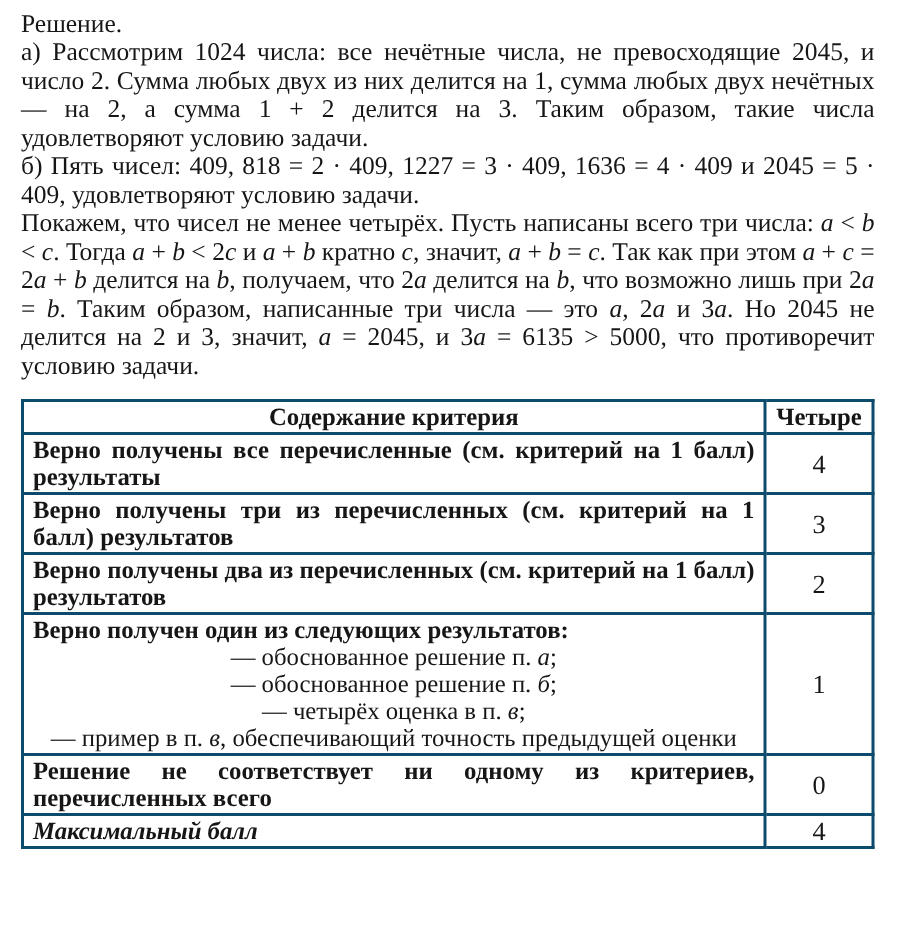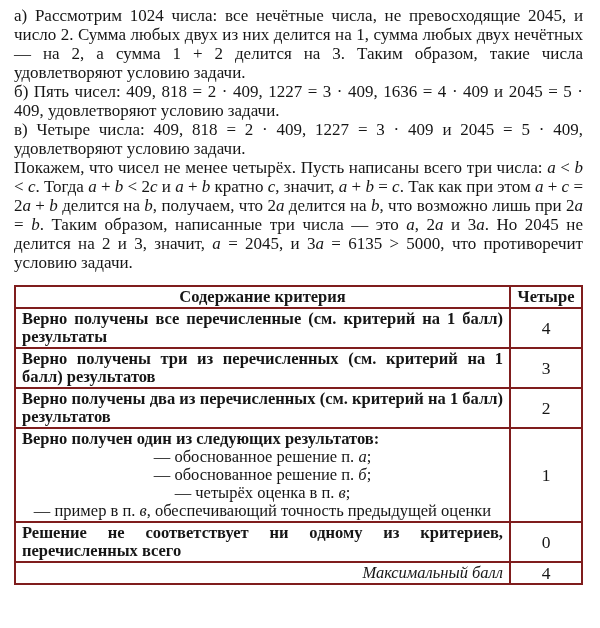--- a/index.html
+++ b/index.html
@@ -21,49 +21,49 @@
   .it { font-style: italic; }
 
   table.criteria {
     width: 100%;
     border-collapse: collapse;
     margin-top: 13px;
     font-size: 16.5px;
     line-height: 18px;
   }
   table.criteria th, table.criteria td {
-    border: 2px solid #7f1d1d;
+    border: 2px solid #0c4a6e;
     padding: 1px 6px;
     vertical-align: middle;
   }
   th.crit-h { text-align: center; font-weight: bold; }
   th.pts-h  { text-align: center; font-weight: bold; width: 58px; }
   td.crit   { text-align: justify; }
   td.crit .crit-line { text-align: justify; font-weight: bold; }
   td.crit .dash-line { text-align: center; }
   td.pts {
     text-align: center;
     font-size: 17.5px;
   }
   td.foot-label {
-    text-align: right;
     font-style: italic;
     padding-right: 10px;
+    font-weight: bold;
   }
 </style>
 </head>
 <body>
 
 <div class="page">
 
+  <p class="heading">Решение.</p>
 
   <div>
       <p class="para"><span>а) Рассмотрим 1024 числа: все нечётные числа, не превосходящие 2045, и число 2. Сумма любых двух из них делится на 1, сумма любых двух нечётных — на 2, а сумма 1 + 2 делится на 3. Таким образом, такие числа удовлетворяют условию задачи.</span></p>
       <p class="para"><span>б) Пять чисел: 409, 818 = 2 · 409, 1227 = 3 · 409, 1636 = 4 · 409 и 2045 = 5 · 409, удовлетворяют условию задачи.</span></p>
-      <p class="para"><span>в) Четыре числа: 409, 818 = 2 · 409, 1227 = 3 · 409 и 2045 = 5 · 409, удовлетворяют условию задачи.</span></p>
       <p class="para"><span>Покажем, что чисел не менее четырёх. Пусть написаны всего три числа: </span><span class="it">a</span><span> &lt; </span><span class="it">b</span><span> &lt; </span><span class="it">c</span><span>. Тогда </span><span class="it">a</span><span> + </span><span class="it">b</span><span> &lt; 2</span><span class="it">c</span><span> и </span><span class="it">a</span><span> + </span><span class="it">b</span><span> кратно </span><span class="it">c</span><span>, значит, </span><span class="it">a</span><span> + </span><span class="it">b</span><span> = </span><span class="it">c</span><span>. Так как при этом </span><span class="it">a</span><span> + </span><span class="it">c</span><span> = 2</span><span class="it">a</span><span> + </span><span class="it">b</span><span> делится на </span><span class="it">b</span><span>, получаем, что 2</span><span class="it">a</span><span> делится на </span><span class="it">b</span><span>, что возможно лишь при 2</span><span class="it">a</span><span> = </span><span class="it">b</span><span>. Таким образом, написанные три числа — это </span><span class="it">a</span><span>, 2</span><span class="it">a</span><span> и 3</span><span class="it">a</span><span>. Но 2045 не делится на 2 и 3, значит, </span><span class="it">a</span><span> = 2045, и 3</span><span class="it">a</span><span> = 6135 &gt; 5000, что противоречит условию задачи.</span></p>
     </div>
 
   <table class="criteria">
     <thead>
       <tr>
         <th class="crit-h">Содержание критерия</th>
         <th class="pts-h">Четыре</th>
       </tr>
     </thead>

